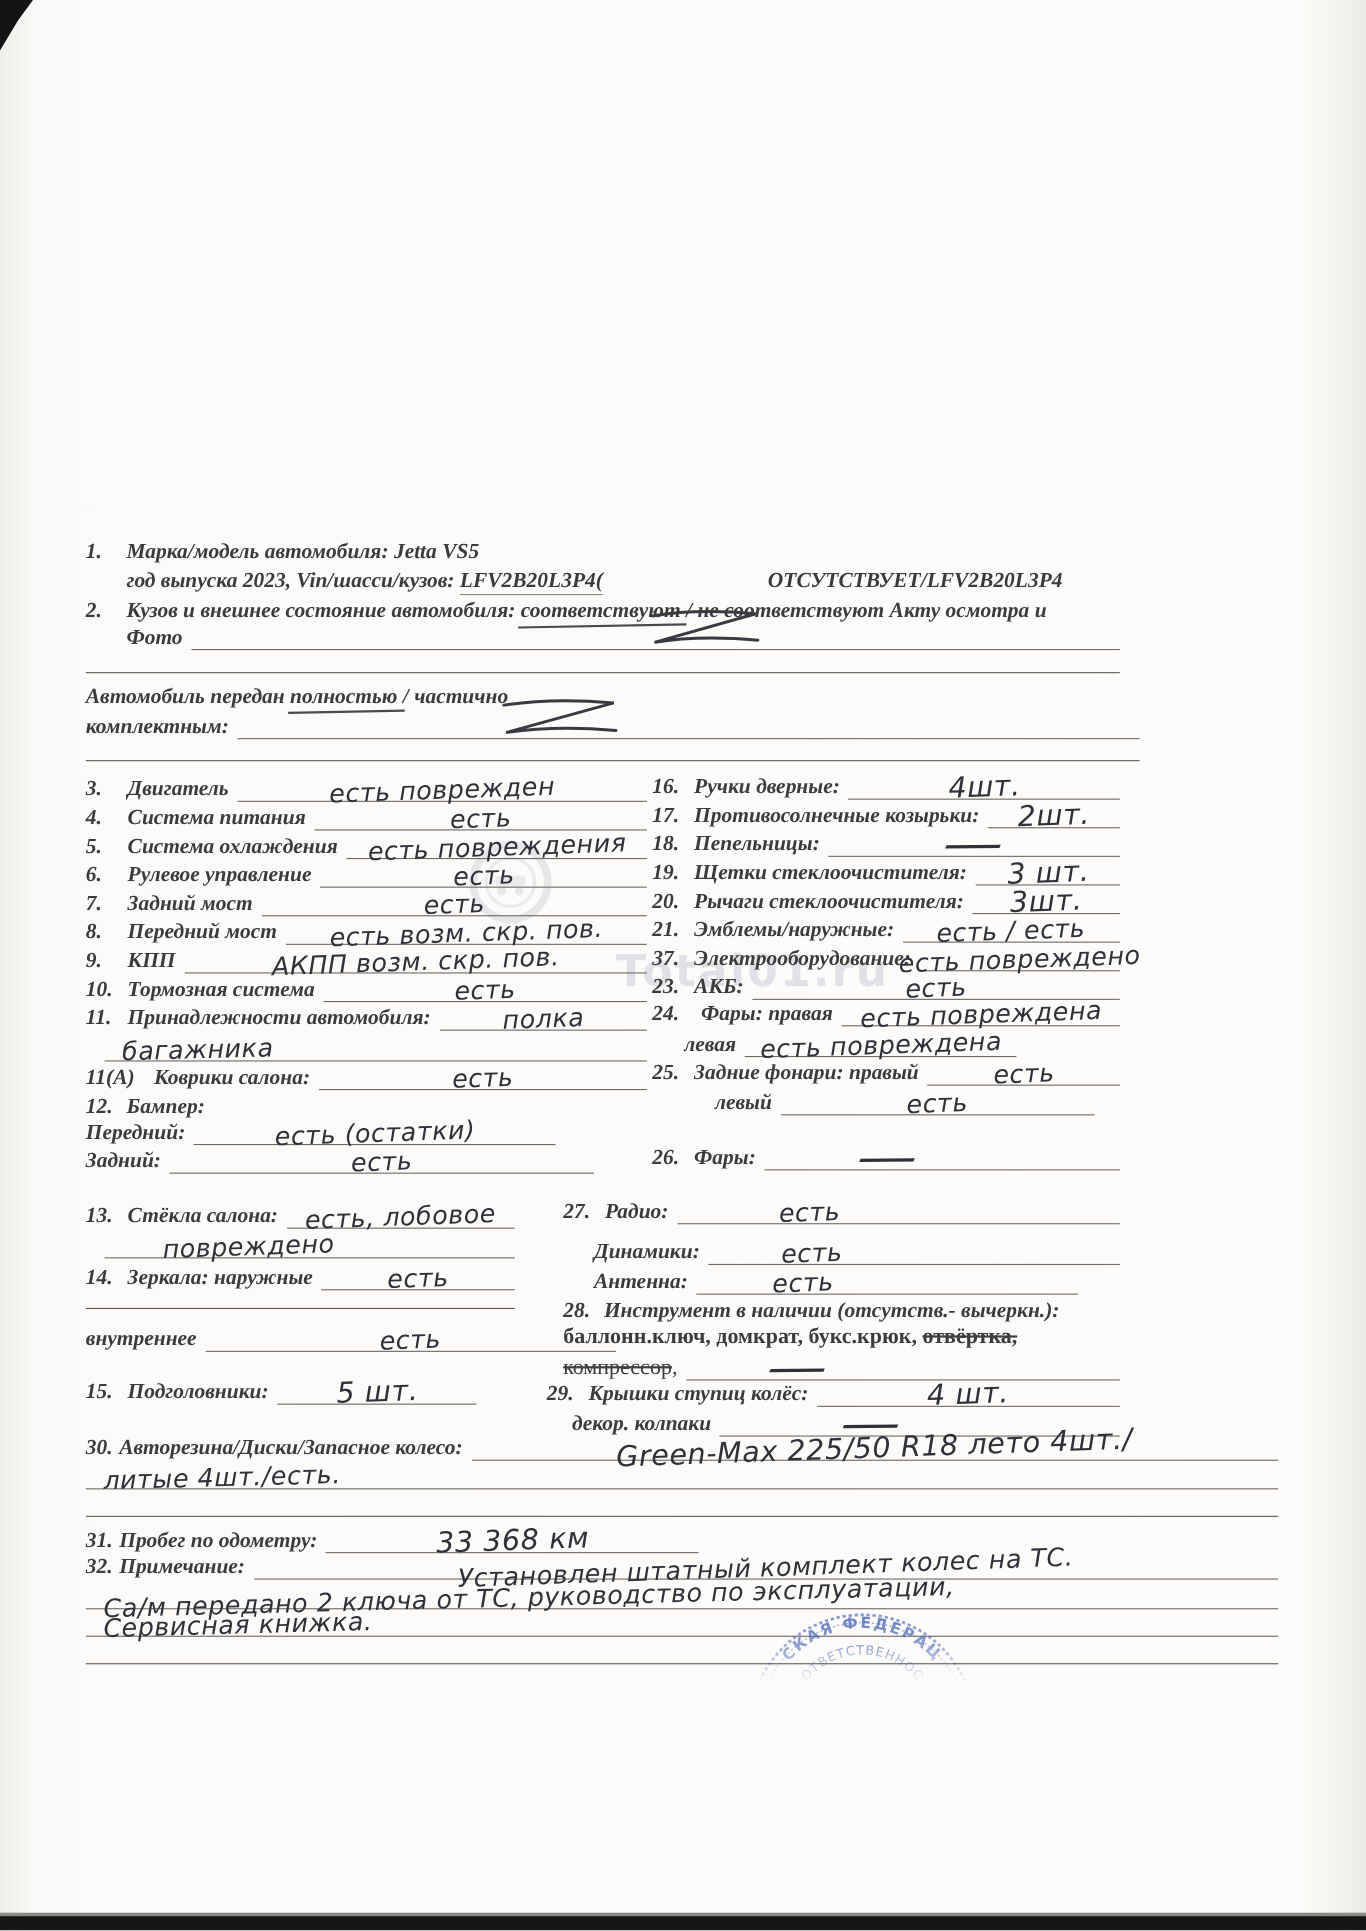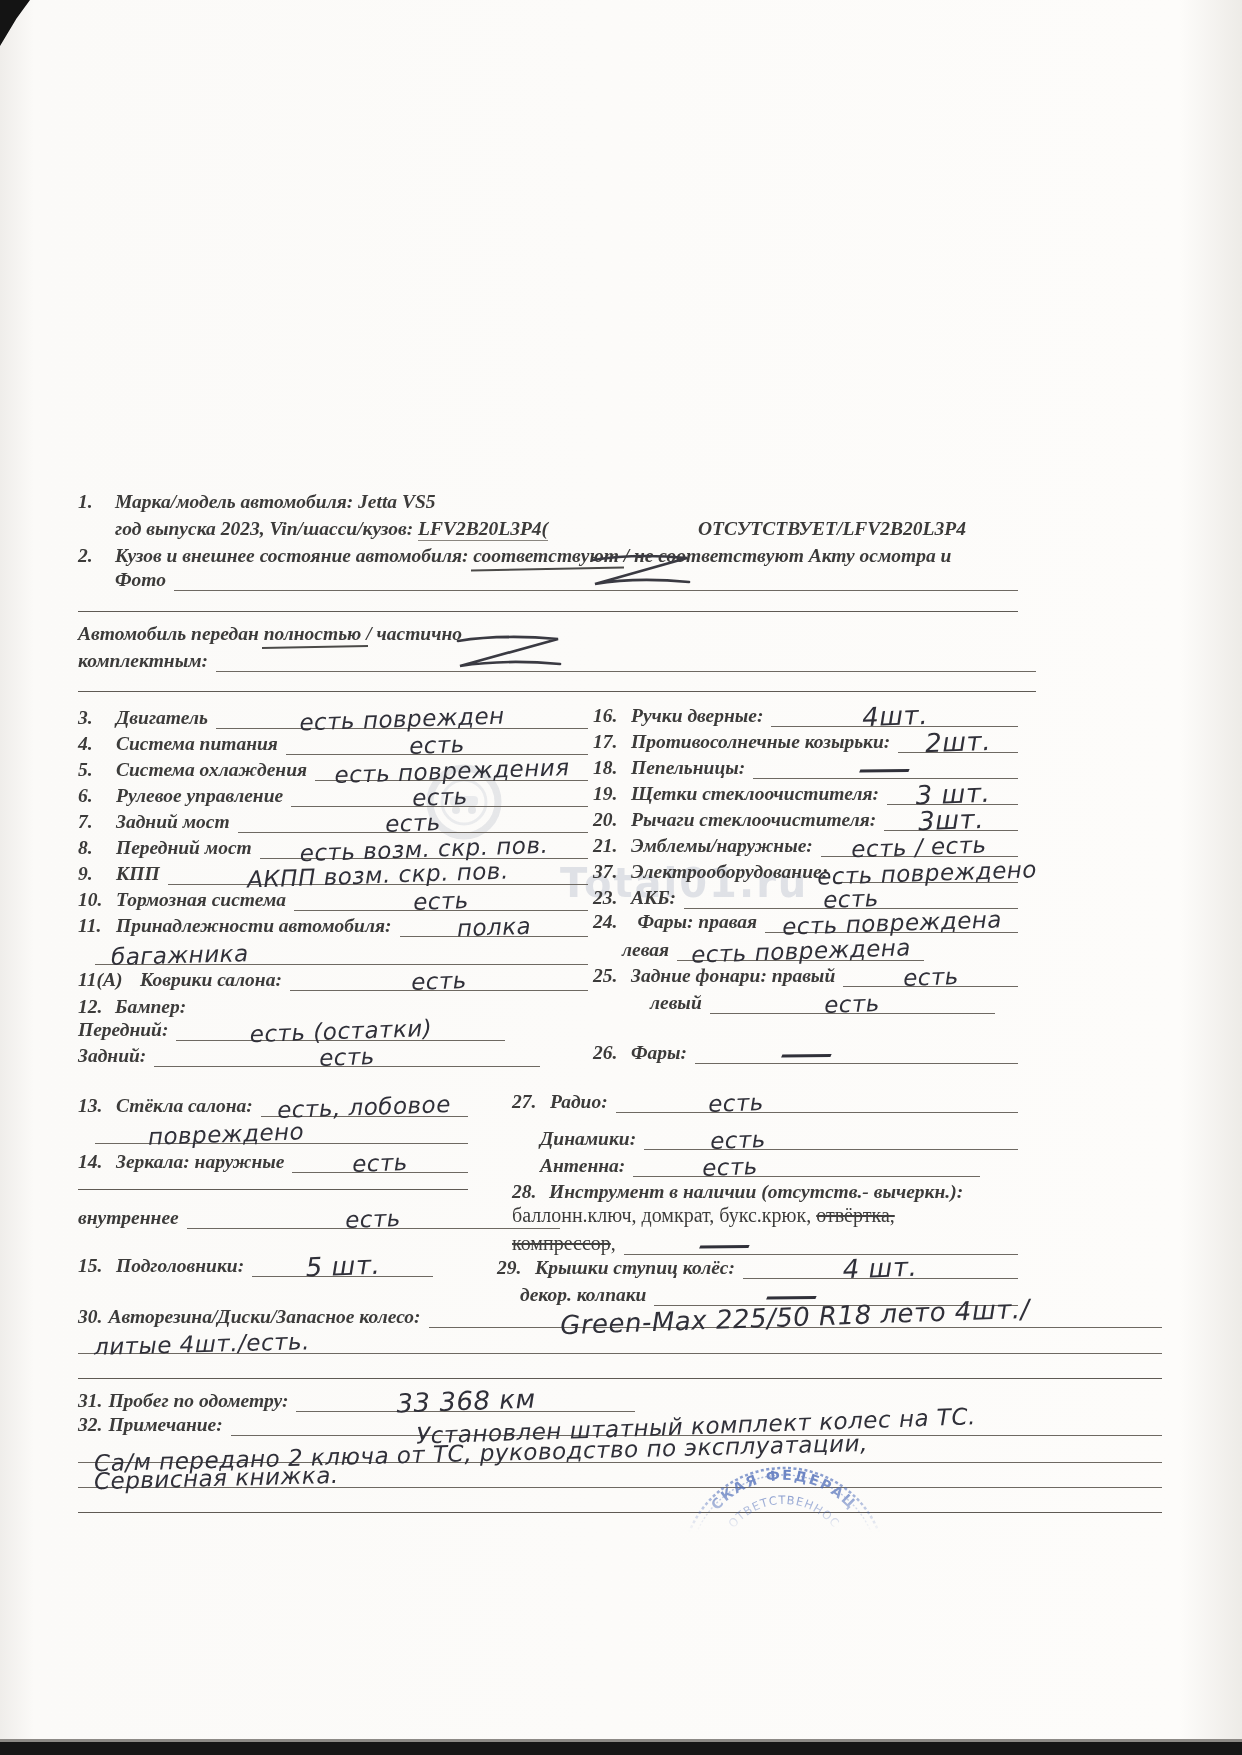--- a/index.html
+++ b/index.html
@@ -15,21 +15,21 @@
   .fill{flex:1 1 auto;position:relative;height:23px;border-bottom:1.7px solid #6e6962;margin:0 0 1px 8px;overflow:visible}
   .hw{font-family:"DejaVu Sans",sans-serif;font-style:italic;font-weight:400;color:#303039;font-size:23px;letter-spacing:.5px;white-space:nowrap}
   .fill .hw{position:absolute;left:50%;bottom:-6px;transform:translateX(-50%) rotate(-2deg)}
   .fill.left .hw{left:16px;transform:rotate(-1.5deg)}
   .fill .hw.dash{transform:translateX(-50%) scaleX(2.4) rotate(-1deg);font-weight:bold}
   .hw.big{font-size:26px}
   .hand-ul{position:relative}
   .hand-ul::after{content:"";position:absolute;left:-2px;right:-6px;bottom:-4px;border-bottom:2.3px solid #4b4a48;transform:rotate(-1.1deg)}
   .rule{position:absolute;height:0;border-bottom:1.8px solid #5f5a54}
   .ul-token{border-bottom:1.6px solid #8a8680;padding-bottom:1px}
-  .plain{font-style:normal;font-weight:normal;font-size:20px}
+  .plain{font-style:normal;font-weight:bold;font-size:20px}
   .strike{text-decoration:line-through;text-decoration-thickness:2.2px;text-decoration-color:#403f3e}
   .zmark{position:absolute}
   .corner-mark{position:absolute;left:0;top:0;width:30px;height:46px;background:#141414;clip-path:polygon(0 0,100% 0,55% 40%,0 100%)}
   .bottom-bar{position:absolute;left:0;bottom:0;width:100%;height:13px;background:#161616;border-top:3px solid #8d8a86}
   .wm-text{position:absolute;font-family:"DejaVu Sans",sans-serif;font-weight:bold;color:#c9cdd7;opacity:.55;letter-spacing:2px}
   .wm-logo{position:absolute;opacity:.32}
   .stamp{position:absolute}
 </style>
 </head>
 <body>

